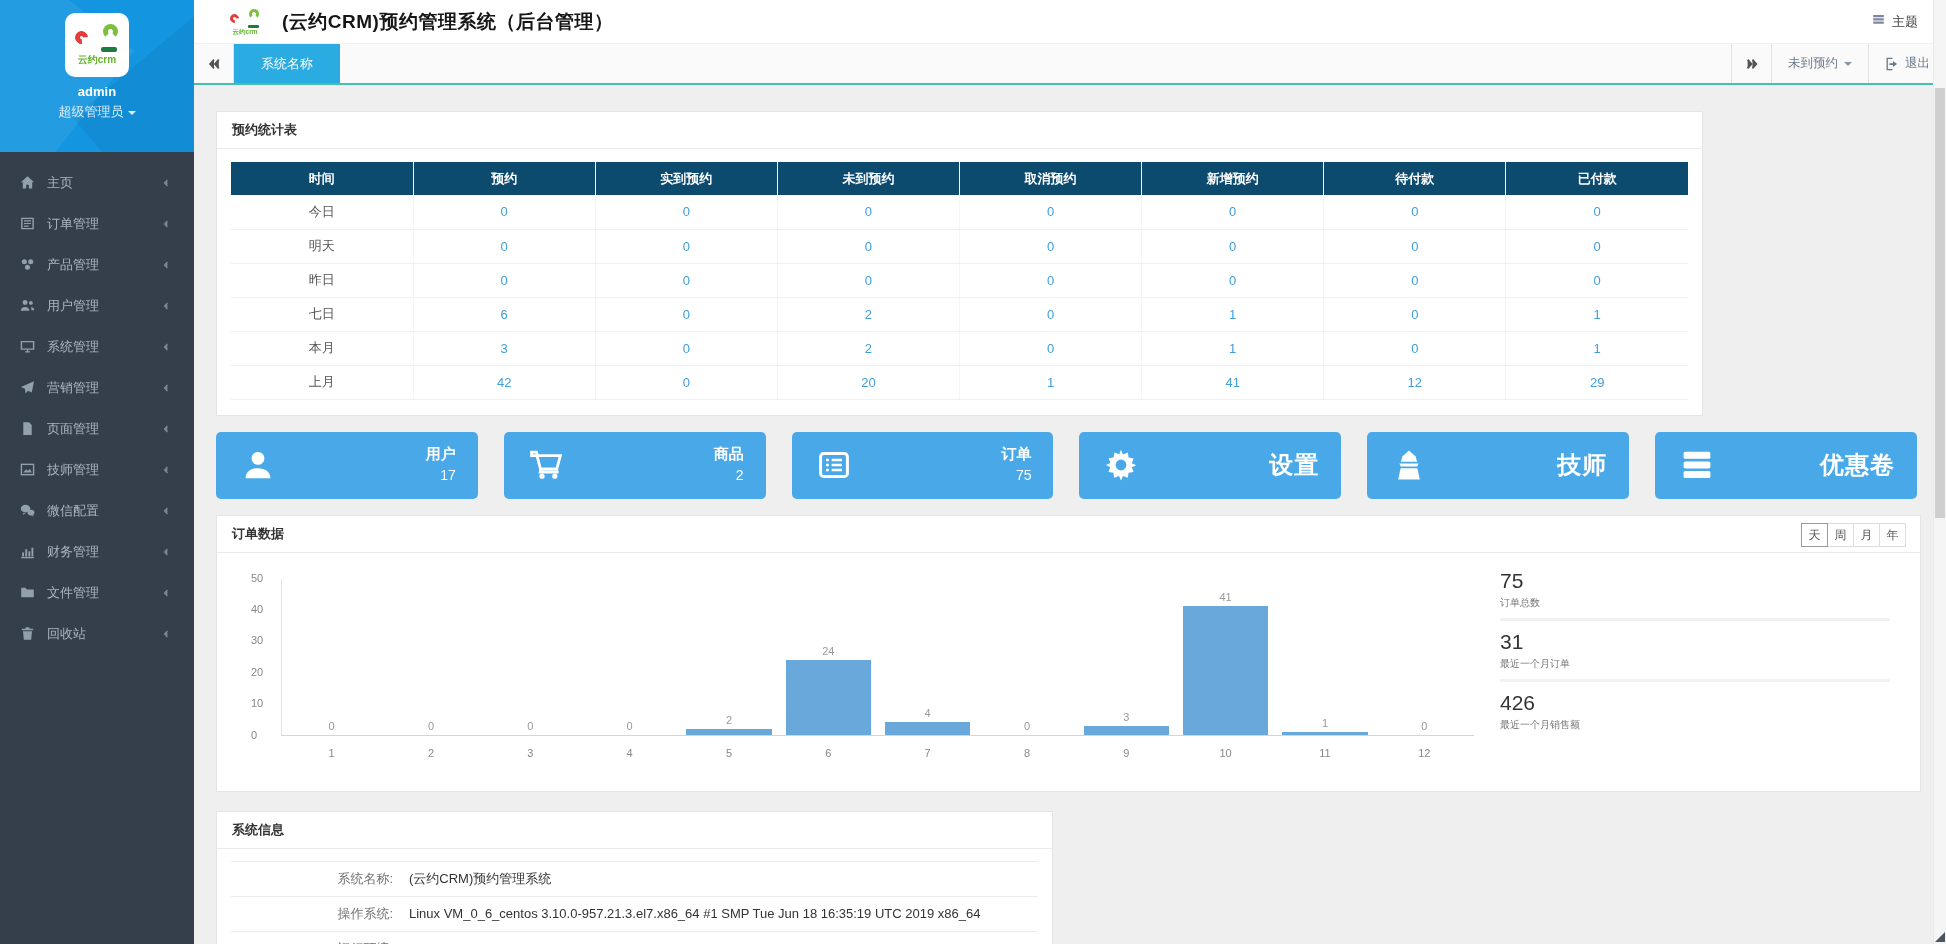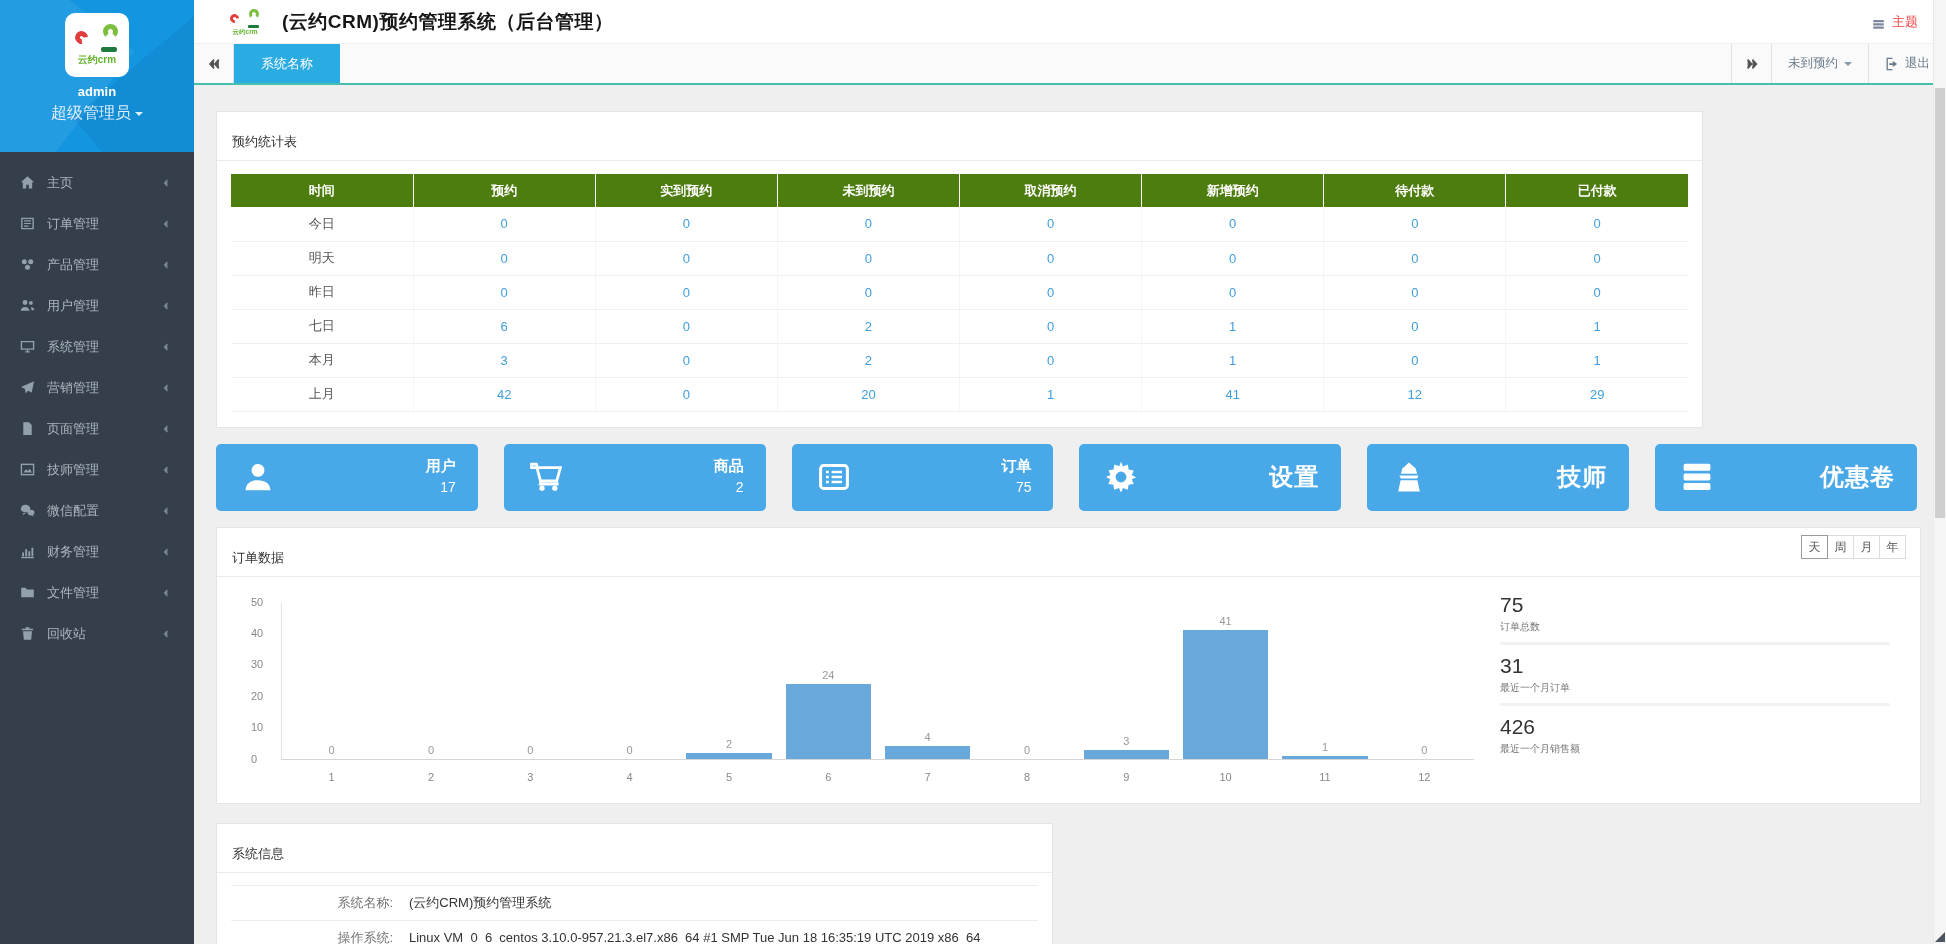--- a/index.html
+++ b/index.html
@@ -12,21 +12,21 @@
   .profile { position:relative; height:152px; background:#1495e0; overflow:hidden; text-align:center; }
   .profile:before { content:""; position:absolute; width:220px; height:220px; background:rgba(255,255,255,.07); transform:rotate(38deg); left:-130px; top:-40px; }
   .profile:after { content:""; position:absolute; width:200px; height:200px; background:rgba(0,40,90,.08); transform:rotate(50deg); right:-120px; top:30px; }
   .logo-box { position:relative; z-index:2; width:64px; height:64px; background:#fff; border-radius:10px; margin:13px auto 0; display:flex; flex-direction:column; align-items:center; justify-content:center; }
   .rings { position:relative; width:44px; height:28px; }
   .ring-red { position:absolute; left:0; top:7px; width:13px; height:13px; border:5px solid #e23c3c; border-right-color:transparent; border-radius:50%; transform:rotate(40deg); }
   .ring-green { position:absolute; right:1px; top:0; width:15px; height:15px; border:5px solid #7cbf3f; border-bottom-color:transparent; border-radius:50%; }
   .ring-bar { position:absolute; right:2px; bottom:0; width:16px; height:5px; background:#1f7a40; border-radius:2px; }
   .logo-text { font-size:10px; font-weight:bold; color:#64b22d; margin-top:1px; }
   .profile .uname { position:relative; z-index:2; margin-top:7px; font-size:13px; font-weight:bold; color:#fff; }
-  .profile .urole { position:relative; z-index:2; margin-top:4px; font-size:16px; color:#ddeefb; }
+  .profile .urole { position:relative; z-index:2; margin-top:4px; font-size:13px; color:#ddeefb; }
   .caret-down { display:inline-block; width:0; height:0; border-left:4px solid transparent; border-right:4px solid transparent; border-top:4px solid #ddeefb; margin-left:4px; vertical-align:middle; }
   .menu { padding-top:10px; }
   .menu-item { display:flex; align-items:center; height:41px; padding:0 23px 0 20px; color:#aab5bf; font-size:13px; cursor:pointer; }
   .mi-icon { width:17px; height:15px; color:#92a0ac; flex:none; }
   .mi-icon svg { width:15px; height:15px; display:block; }
   .mi-label { flex:1; margin-left:10px; }
   .mi-caret { width:10px; height:12px; color:#7b8894; }
   .mi-caret svg { width:10px; height:12px; display:block; }
 
   svg { fill:currentColor; }
@@ -34,21 +34,21 @@
   
   .main { position:absolute; left:194px; top:0; right:0; bottom:0; }
   .topbar { position:relative; height:43px; background:#fff; display:flex; align-items:center; }
   .mini-logo { margin-left:36px; display:flex; flex-direction:column; align-items:center; }
   .mini-rings { position:relative; width:30px; height:19px; }
   .mini-rings .m-red { position:absolute; left:0; top:5px; width:9px; height:9px; border:3.5px solid #e23c3c; border-right-color:transparent; border-radius:50%; transform:rotate(40deg); }
   .mini-rings .m-green { position:absolute; right:1px; top:0; width:10px; height:10px; border:3.5px solid #7cbf3f; border-bottom-color:transparent; border-radius:50%; }
   .mini-rings .m-bar { position:absolute; right:1px; bottom:0; width:11px; height:3px; background:#1f7a40; border-radius:1px; }
   .mini-text { font-size:6.5px; font-weight:bold; color:#64b22d; line-height:7px; }
   .page-title { margin-left:22px; font-size:19px; font-weight:bold; color:#161616; letter-spacing:0.5px; }
-  .theme-btn { margin-left:auto; margin-right:28px; display:flex; align-items:flex-end; gap:6px; color:#ef4444; font-size:13px; cursor:pointer; }
+  .theme-btn { margin-left:auto; margin-right:28px; display:flex; align-items:flex-start; gap:6px; color:#404040; font-size:13px; cursor:pointer; }
   .theme-btn .t-icon { width:15px; height:13px; color:#7d87a0; }
   .theme-btn .t-icon svg { width:15px; height:13px; display:block; }
 
   
   .tabbar { display:flex; align-items:stretch; height:40px; background:#fafafa; border-top:1px solid #f0f0f0; }
   .tab-nav { width:40px; display:flex; align-items:center; justify-content:center; color:#555; cursor:pointer; }
   .tab-nav svg { width:14px; height:14px; }
   .tab-nav.left { border-right:1px solid #e3e3e3; }
   .tab-nav.right { border-left:1px solid #e3e3e3; }
   .tab { display:flex; align-items:center; padding:0 27px; font-size:13px; cursor:pointer; }
@@ -56,25 +56,25 @@
   .tab-spacer { flex:1; }
   .ops-btn, .logout-btn { display:flex; align-items:center; gap:6px; padding:0 16px; border-left:1px solid #e3e3e3; color:#68798a; font-size:12.5px; cursor:pointer; }
   .ops-caret { display:inline-block; width:0; height:0; border-left:4px solid transparent; border-right:4px solid transparent; border-top:4px solid #8a97a5; }
   .logout-btn .l-icon { width:14px; height:14px; color:#68798a; }
   .logout-btn .l-icon svg { width:14px; height:14px; display:block; }
   .teal-line { height:2px; background:#44c0ad; }
 
   
   .content { position:absolute; left:0; top:86px; right:13px; bottom:0; padding:25px 0 0 22px; overflow:hidden; background:#efeff0; }
   .panel { background:#fff; border:1px solid #e4e4e4; }
-  .panel-header { position:relative; height:37px; line-height:36px; padding:0 15px; font-size:13px; font-weight:normal; color:#333; border-bottom:1px solid #ebebeb;margin-top:12px; }
+  .panel-header { position:relative; height:37px; line-height:36px; padding:0 15px; font-size:13px; font-weight:bold; color:#333; border-bottom:1px solid #ebebeb; }
   .panel-stats { width:1487px; }
   .panel-stats .panel-body { padding:13px 14px 15px; }
   table.stats { width:100%; border-collapse:collapse; table-layout:fixed; }
-  table.stats th { background:#4d7c0f; color:#fff; font-size:13px; font-weight:bold; height:33px; border-right:1px solid #fff; }
+  table.stats th { background:#0c4a6e; color:#fff; font-size:13px; font-weight:bold; height:33px; border-right:1px solid #fff; }
   table.stats th:last-child { border-right:none; }
   table.stats td { height:34px; text-align:center; font-size:13px; color:#555; border-bottom:1px solid #f0f0f0; border-right:1px solid #f5f5f5; }
   table.stats td:last-child { border-right:none; }
   table.stats a { color:#3f9edc; text-decoration:none; cursor:pointer; }
 
   
   .qbtns { display:flex; gap:26px; width:1701px; margin:16px 0; }
   .qbtn { flex:1; height:67px; background:#48a8e8; border-radius:5px; color:#fff; display:flex; align-items:center; padding:0 22px 0 26px; cursor:pointer; }
   .q-icon { width:32px; height:32px; flex:none; }
   .q-icon svg { width:32px; height:32px; display:block; }

